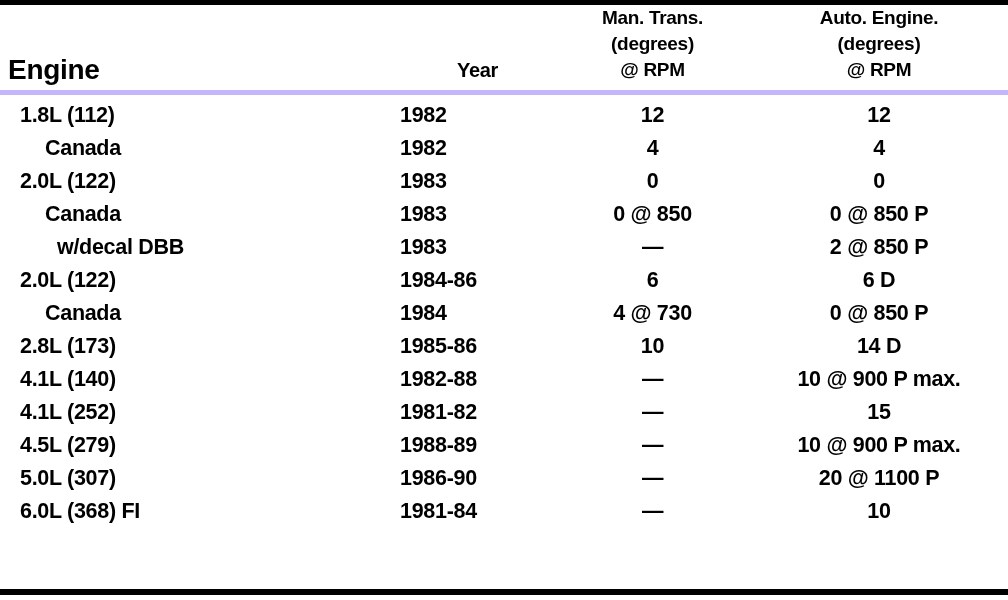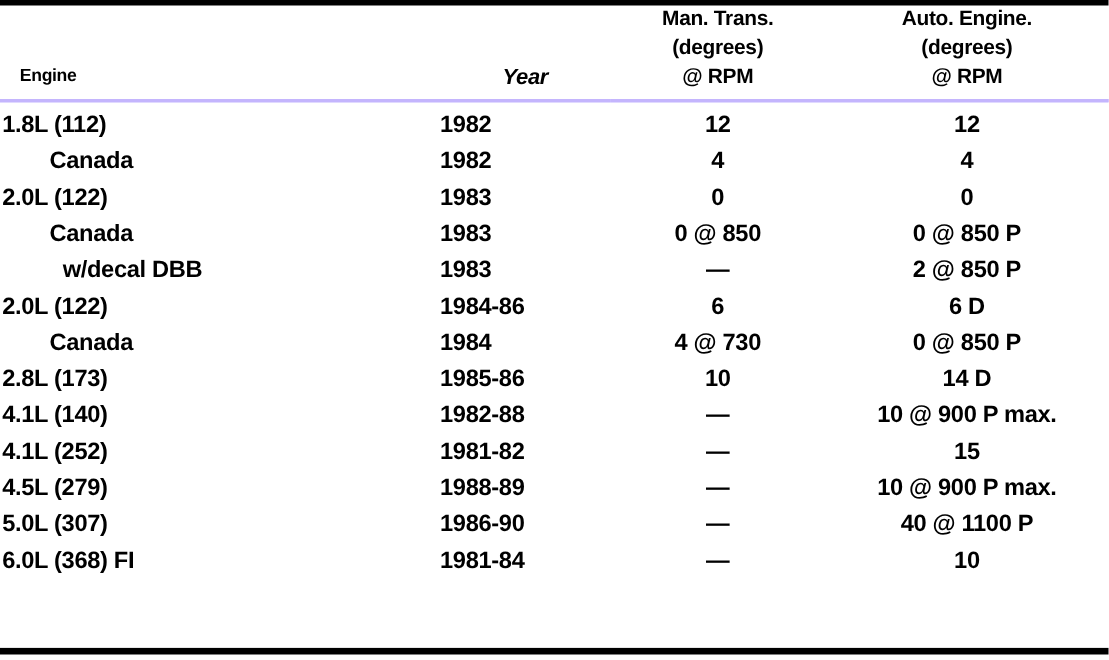--- a/index.html
+++ b/index.html
@@ -41,50 +41,49 @@
     border-collapse: collapse;
     table-layout: fixed;
   }
   col.c-engine { width: 400px; }
   col.c-year   { width: 155px; }
   col.c-man    { width: 195px; }
   col.c-auto   { width: 258px; }
 
   thead th {
     vertical-align: bottom;
-    border-bottom: 3px solid #c4b5fd;
+    border-bottom: 5px solid #c4b5fd;
     padding: 0 0 7px 0;
     font-size: 19px;
     line-height: 26px;
     font-weight: 700;
   }
   th.h-engine {
     text-align: left;
-    padding-left: 18px;
-    font-size: 16px;
+    padding-left: 8px;
+    font-size: 28px;
   }
   th.h-year {
     text-align: center;
     font-size: 20px;
-    font-style: italic;
   }
   th.h-man, th.h-auto {
     text-align: center;
   }
   .h-line { display: block; }
 
   tbody td {
     height: 33px;
     padding: 0;
     font-size: 21.5px;
     vertical-align: middle;
     white-space: nowrap;
   }
   tbody tr:first-child td { padding-top: 4px; }
-  td.cell-engine { text-align: left; padding-left: 2px; }
+  td.cell-engine { text-align: left; padding-left: 20px; }
   td.cell-engine.indent-1 { padding-left: 45px; }
   td.cell-engine.indent-2 { padding-left: 57px; }
   td.cell-year { }
   td.cell-man  { text-align: center; }
   td.cell-auto { text-align: center; }
 </style>
 </head>
 <body>
 
 <div class="page">
@@ -177,21 +176,21 @@
       <tr>
         <td class="cell-engine">4.5L (279)</td>
         <td class="cell-year">1988-89</td>
         <td class="cell-man">—</td>
         <td class="cell-auto">10 @ 900 P max.</td>
       </tr>
       <tr>
         <td class="cell-engine">5.0L (307)</td>
         <td class="cell-year">1986-90</td>
         <td class="cell-man">—</td>
-        <td class="cell-auto">40 @ 1100 P</td>
+        <td class="cell-auto">20 @ 1100 P</td>
       </tr>
       <tr>
         <td class="cell-engine">6.0L (368) FI</td>
         <td class="cell-year">1981-84</td>
         <td class="cell-man">—</td>
         <td class="cell-auto">10</td>
       </tr>
     </tbody>
   </table>
 

